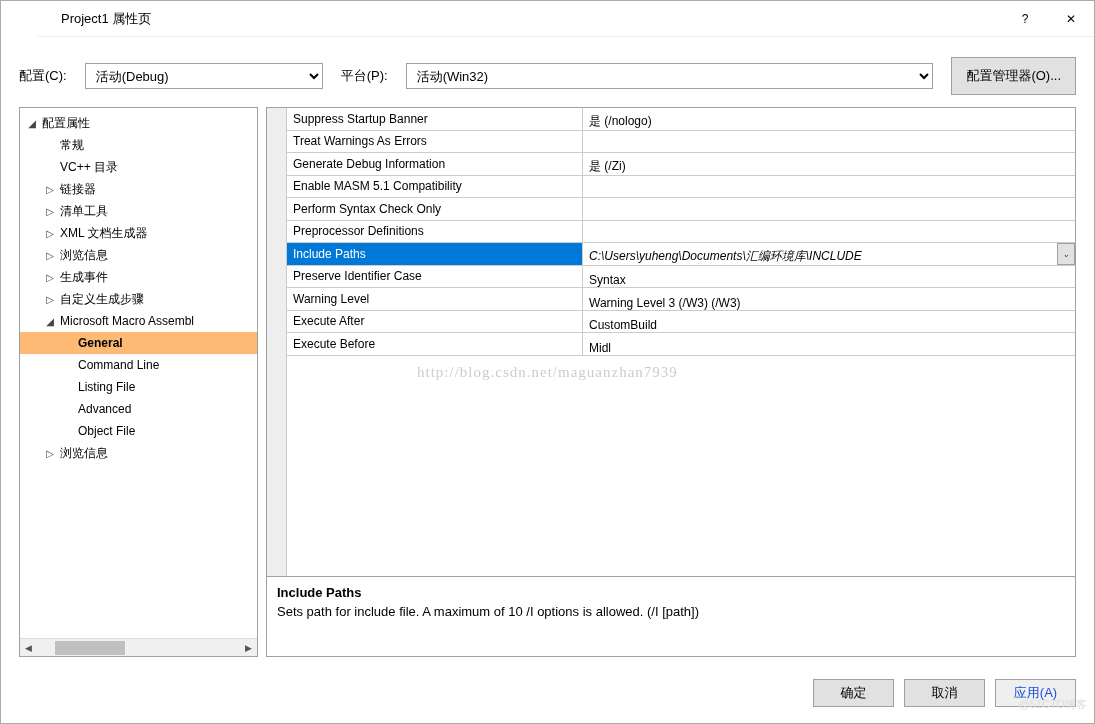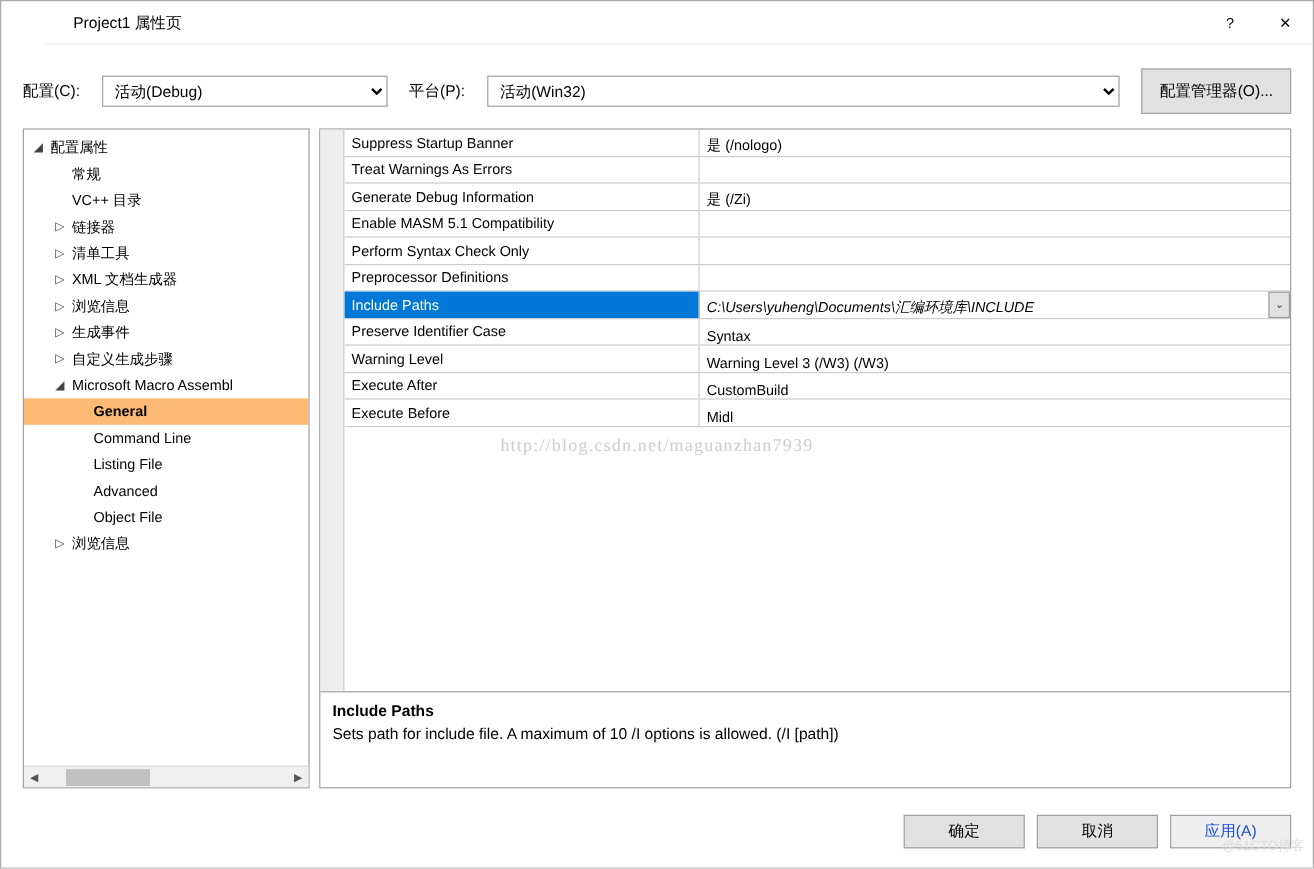--- a/index.html
+++ b/index.html
@@ -29,21 +29,21 @@
 .grid-row .pname { width: 296px; padding-left: 6px; display: flex; align-items: center; border-right: 1px solid #ccc; }
 .grid-row .pval { flex: 1; padding-left: 6px; display: flex; align-items: flex-end; }
 .grid-row.sel .pname { background: #0078d7; color: #fff; }
 .grid-row.sel .pval { position: relative; font-style: italic; }
 .grid-row.sel .dd { position: absolute; right: 0; top: 0; width: 18px; height: 100%; border: 1px solid #a0a0a0; background: #e1e1e1; display: flex; align-items: center; justify-content: center; font-size: 9px; color: #444; }
 .watermark { color: #ccc; font-family: "SimSun", serif; font-size: 15px; padding: 8px 0 0 130px; letter-spacing: 1px; }
 .desc { border-top: 1px solid #a0a0a0; padding: 8px 10px; height: 80px; }
 .desc .dtitle { font-weight: bold; font-size: 13px; margin-bottom: 4px; }
 .desc .dtext { font-size: 13px; }
 .footer { display: flex; justify-content: flex-end; padding: 10px 18px 16px 18px; gap: 10px; }
-.footer button { width: 101px; height: 28px; border: 1px solid #a0a0a0; background: #e1e1e1; font-size: 13px; }
+.footer button { width: 81px; height: 28px; border: 1px solid #a0a0a0; background: #e1e1e1; font-size: 13px; }
 .footer button.disabled { color: #1d4ed8; background: #efefef; }
 .corner-wm { position: fixed; right: 8px; bottom: 12px; color: #ddd; font-size: 11px; }
 </style>
 </head>
 <body>
 
 <div class="window">
 
   <div class="titlebar">
     <span class="title">Project1 属性页</span>

